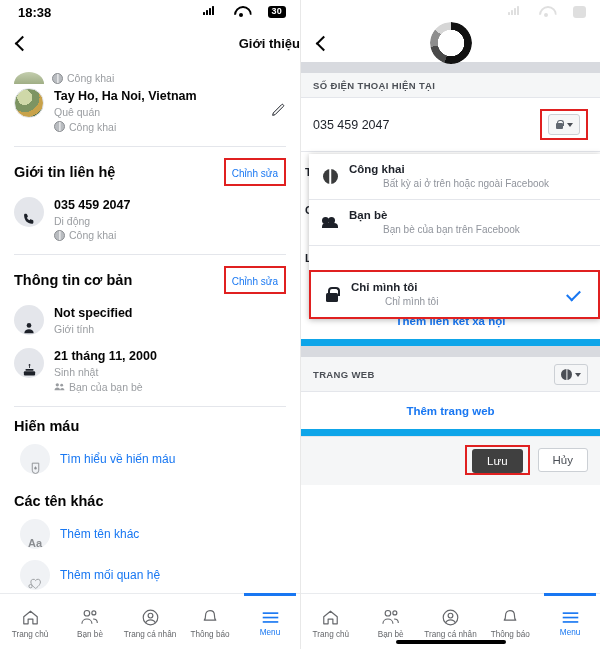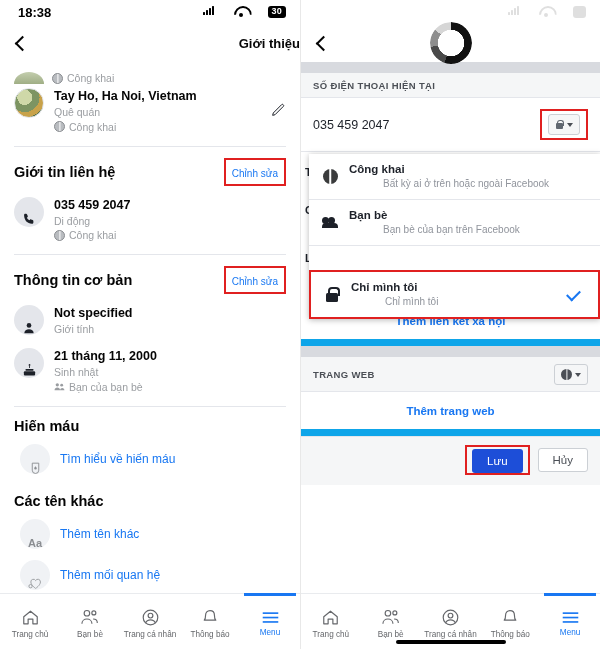--- a/index.html
+++ b/index.html
@@ -209,21 +209,21 @@
   }
   .footer-actions {
     background:#f5f6f7; padding: 8px 12px 10px; display:flex;
     justify-content:flex-end; align-items:center; gap:8px;
     border-top: 1px solid #e4e6eb;
   }
   .btn {
     font-size: 11.5px; padding: 5px 14px; border-radius:3px; cursor:pointer;
     border: 1px solid transparent;
   }
-  .btn-save { background:#1d4ed8; color:#fff;margin-top:45px; }
+  .btn-save { background:#404040; color:#fff;margin-top:45px; }
   .btn-cancel { background:#fff; color:#4b4f56; border-color:#ccd0d5; }
   .save-wrap { border:2px solid #e02020; padding:4px 5px; }
   .filler { background:#fff; }
 </style>
 </head>
 <body>
 
 <div class="screens">
 
   <div class="phone left">

